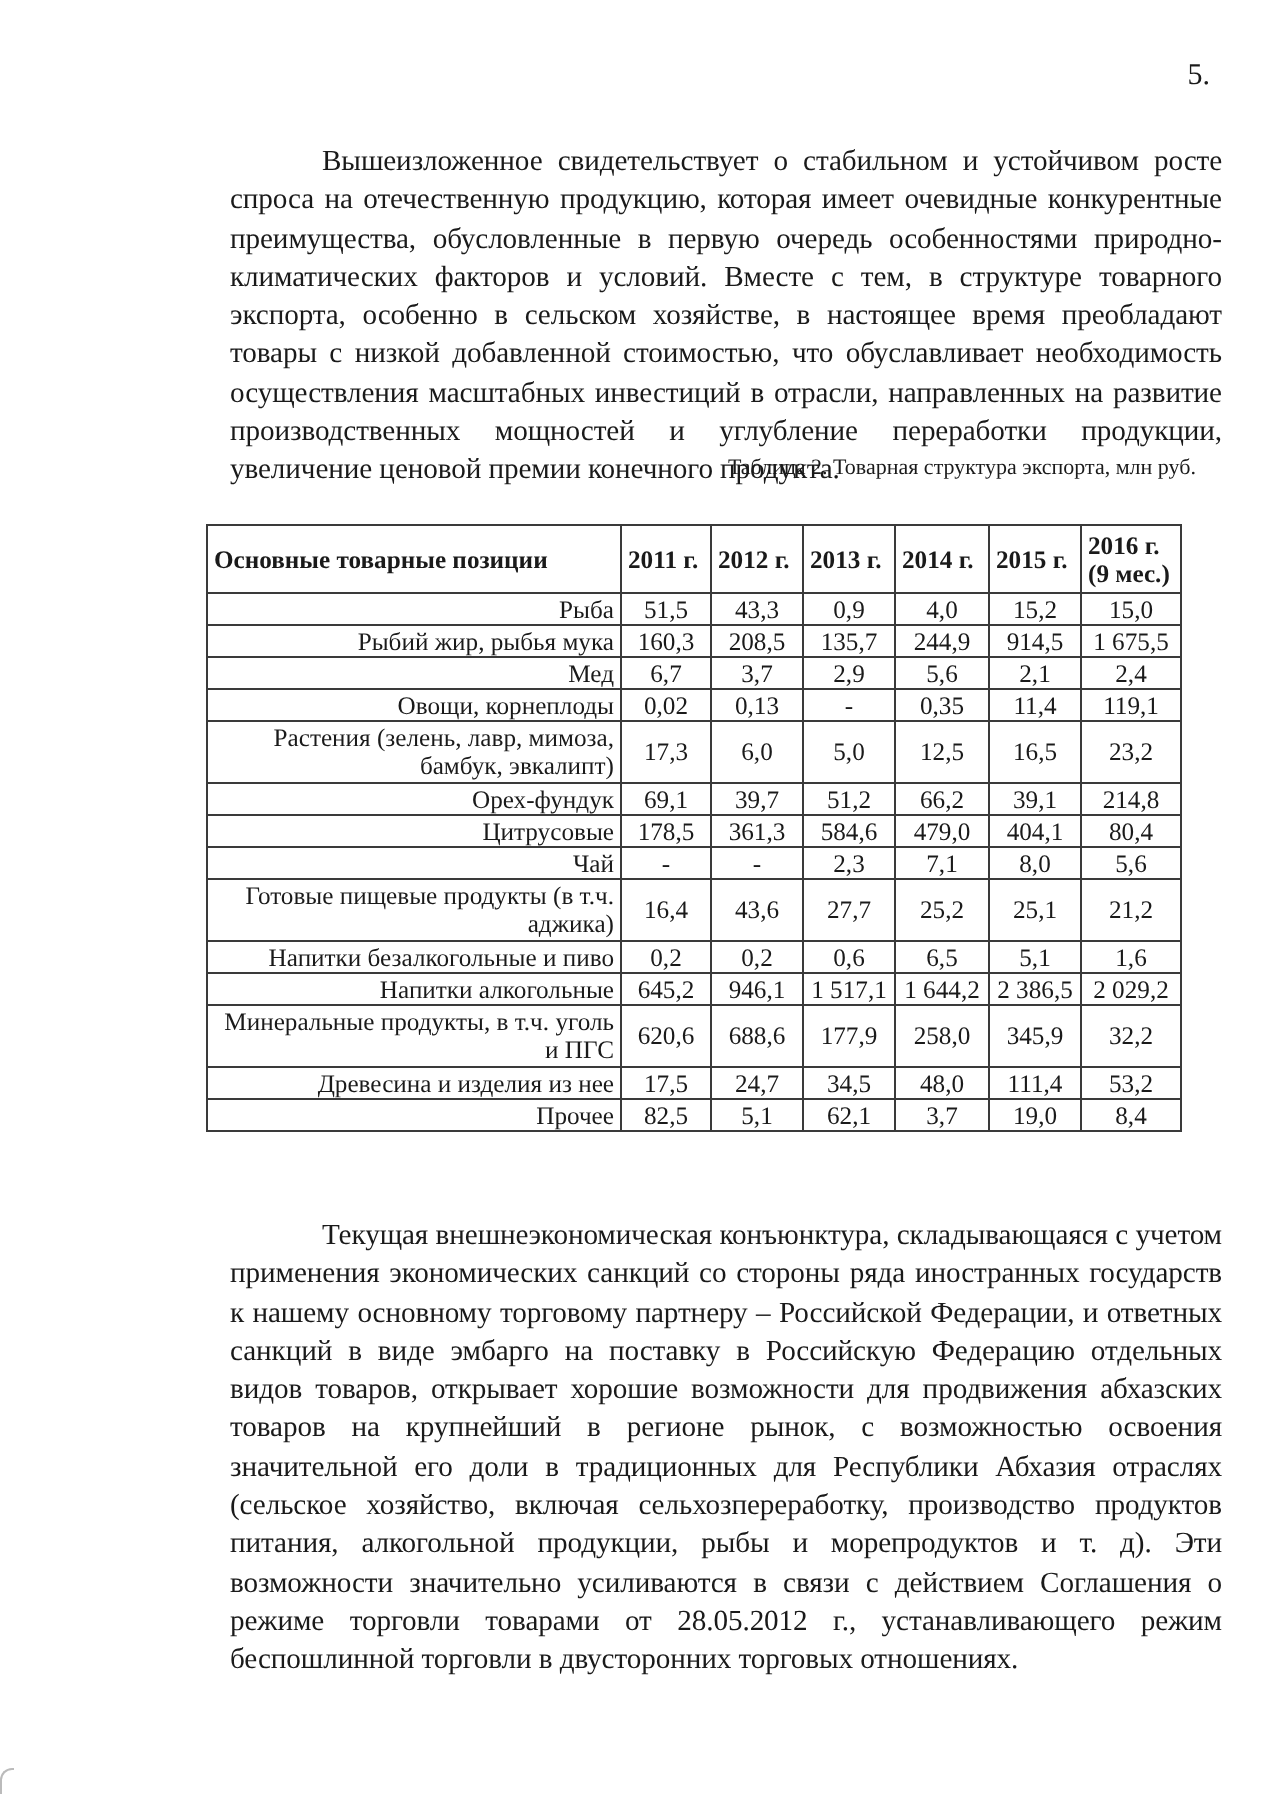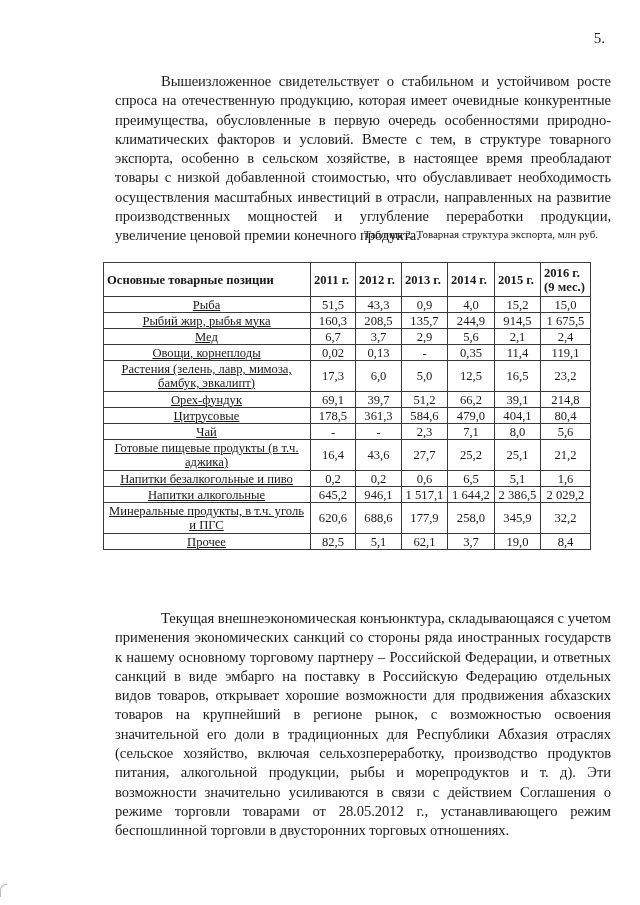--- a/index.html
+++ b/index.html
@@ -24,21 +24,21 @@
   }
   table.exp {
     position: absolute; top: 262px; left: 103px;
     border-collapse: collapse; font-size: 12.6px; line-height: 14px;
     table-layout: fixed;
   }
   table.exp td, table.exp th {
     border: 1px solid #3a3a3a; padding: 0 3px; height: 15px;
   }
   table.exp th { font-weight: bold; text-align: left; height: 33px; font-size: 12.6px; }
-  table.exp td.name { text-align: center; padding-left: 2px; text-decoration: underline; }
+  table.exp td.name { text-align: right; padding-left: 2px; }
   table.exp td.num { text-align: center; white-space: nowrap; padding: 0 1px; }
   table.exp tr.tall td { height: 30px; }
   .corner-mark {
     position: absolute; left: 0; top: 884px; width: 6px; height: 12px;
     border-left: 1px solid #bbb; border-top: 1px solid #bbb; border-radius: 6px 0 0 0;
   }
 </style>
 </head>
 <body>
 
@@ -172,20 +172,29 @@
       <tr class="tall">
         <td class="name">Минеральные продукты, в т.ч. уголь и ПГС</td>
         <td class="num">620,6</td>
         <td class="num">688,6</td>
         <td class="num">177,9</td>
         <td class="num">258,0</td>
         <td class="num">345,9</td>
         <td class="num">32,2</td>
       </tr>
       <tr>
+        <td class="name">Древесина и изделия из нее</td>
+        <td class="num">17,5</td>
+        <td class="num">24,7</td>
+        <td class="num">34,5</td>
+        <td class="num">48,0</td>
+        <td class="num">111,4</td>
+        <td class="num">53,2</td>
+      </tr>
+      <tr>
         <td class="name">Прочее</td>
         <td class="num">82,5</td>
         <td class="num">5,1</td>
         <td class="num">62,1</td>
         <td class="num">3,7</td>
         <td class="num">19,0</td>
         <td class="num">8,4</td>
       </tr>
     </tbody>
 </table>

